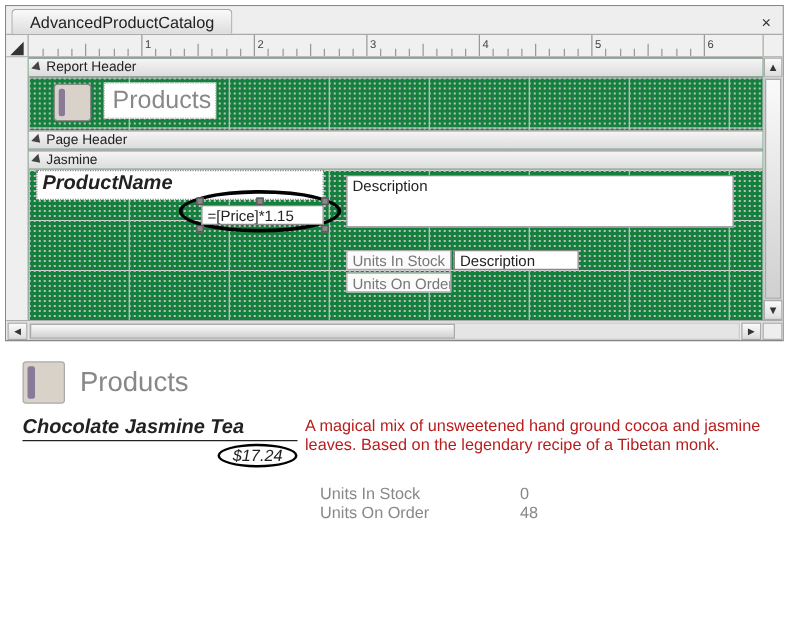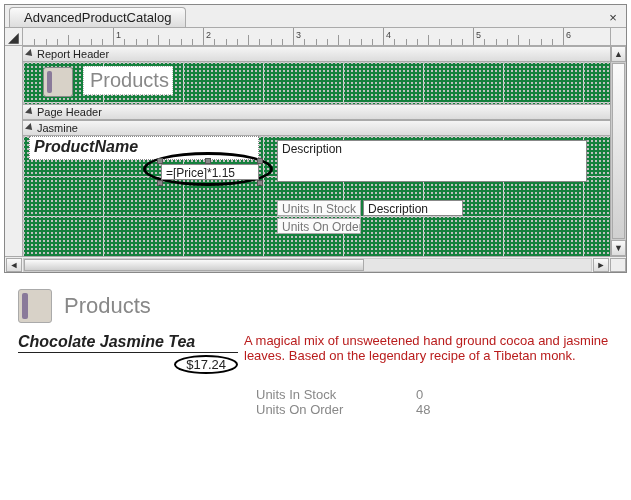--- a/index.html
+++ b/index.html
@@ -254,20 +254,21 @@
   .pv-row { display:flex; gap:6px; align-items:flex-start; }
   .pv-name-col { width: 220px; }
   .pv-name { font-size: 16px; font-weight: bold; font-style: italic; border-bottom: 1px solid #222; padding-bottom: 1px; }
   .pv-price-wrap { text-align:right; margin-top:2px; position:relative; height:22px;}
   .pv-price-ellipse {
     display:inline-block;
     border: 2px solid #000;
     border-radius: 50%;
     padding: 0px 10px;
     font-size: 13px;
+    font-style: italic;
   }
   .pv-desc-col { flex:1; font-size: 13px; color:#b91c1c; }
   .pv-stock { margin-top: 10px; margin-left: 238px; font-size:13px; color:#888; }
   .pv-stock .srow { display:flex; }
   .pv-stock .lbl { width: 160px; }
 
 </style>
 </head>
 <body>
 

